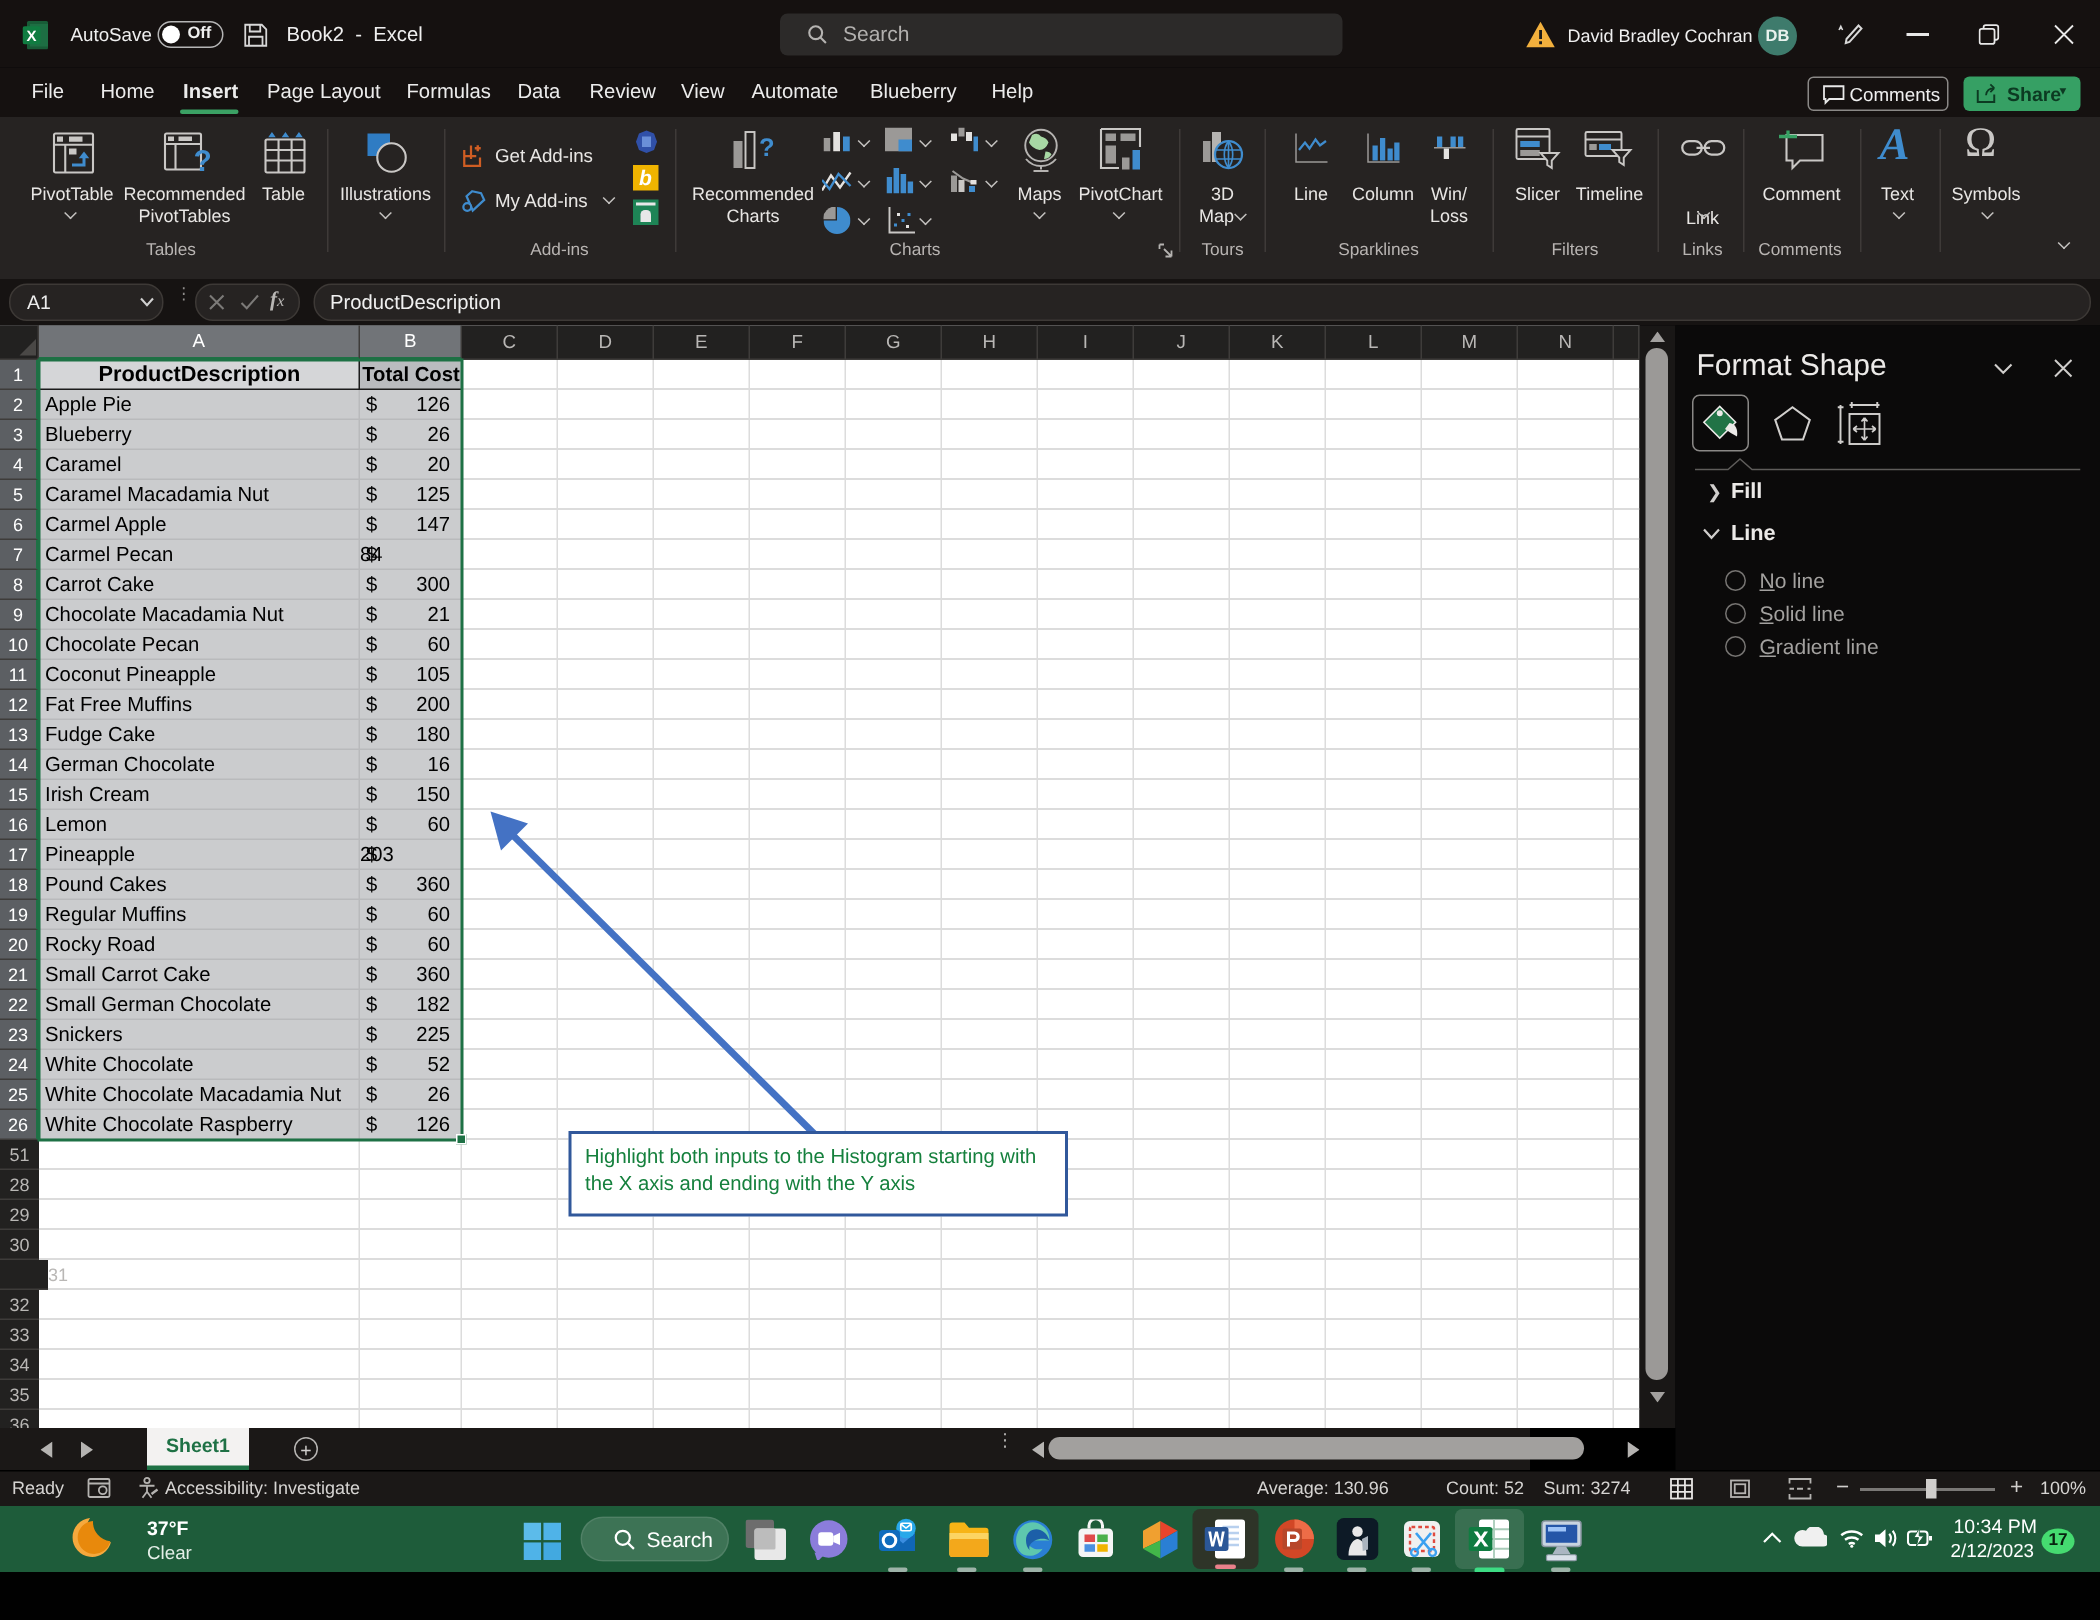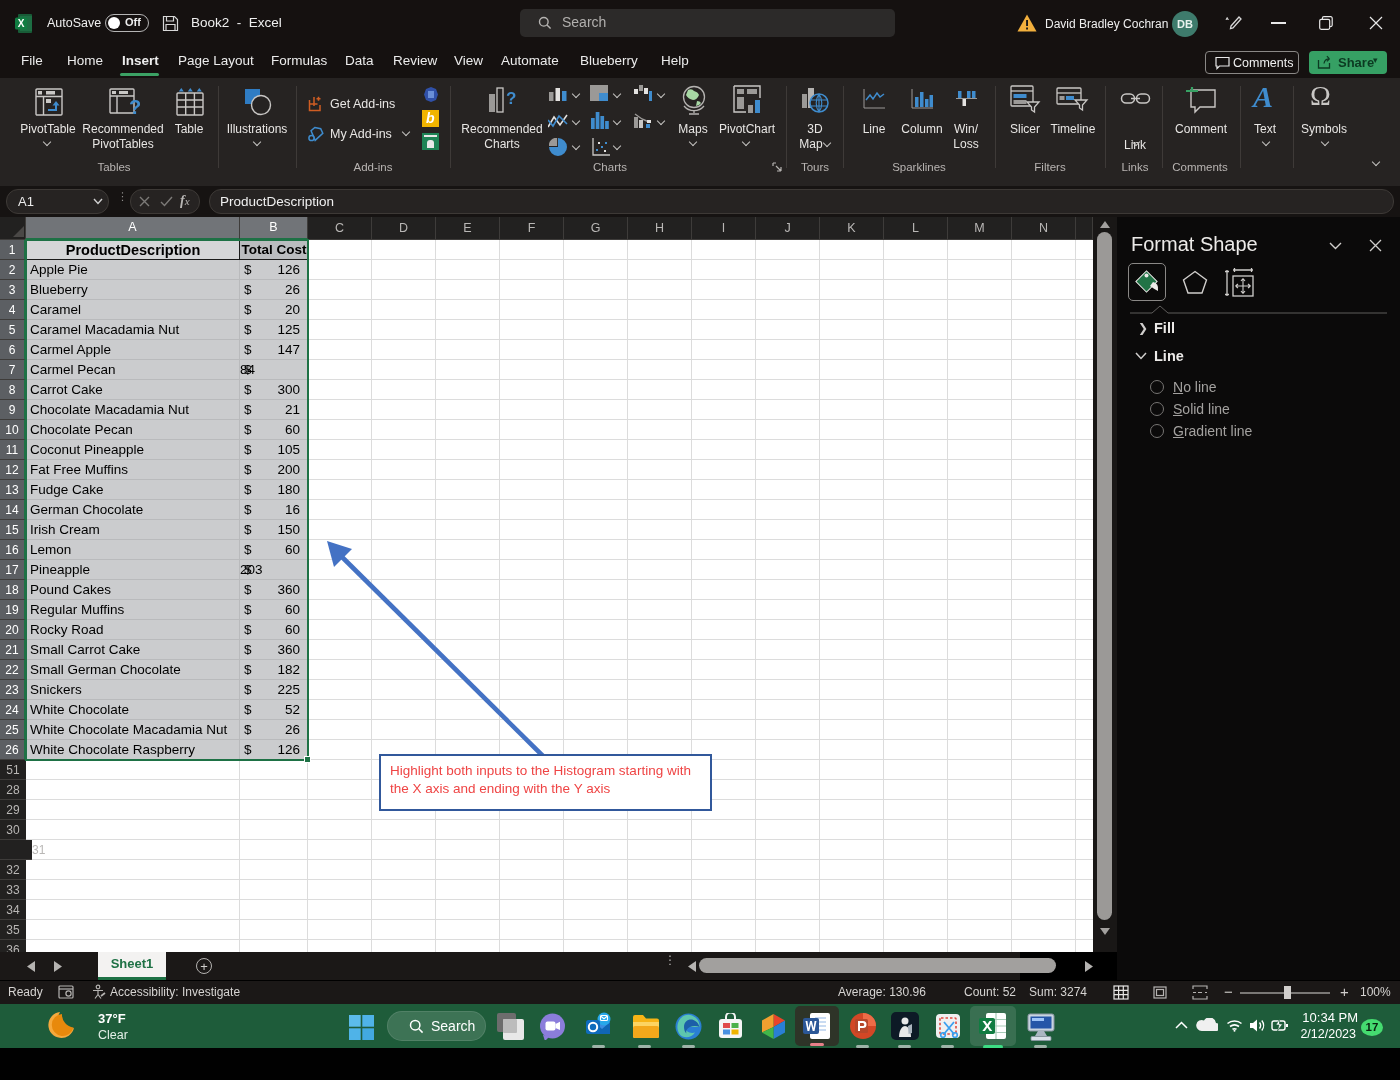--- a/index.html
+++ b/index.html
@@ -466,21 +466,21 @@
       <div class="rowhead" style="top:700px;">36</div>
     </div>
 
     <div id="selection" class="ab" style="left:26px;top:23px;width:282px;height:520px;background:#cbccce"></div>
 
     <svg class="ab" style="left:320px;top:320px" width="235" height="228" viewBox="0 0 235 228">
       <path d="M20 18 L226 222" stroke="#4472c4" stroke-width="4.6" fill="none"></path>
       <path d="M7 4 L32 12 L14 30 Z" fill="#4472c4"></path>
     </svg>
     <div class="ab" style="left:379px;top:537px;width:333px;height:57px;background:#fff;border:2.5px solid #31589b">
-      <div class="ab" style="left:9px;top:6px;width:315px;font-size:13.5px;color:#ef4444;line-height:18px">Highlight both inputs to the Histogram starting with the X axis and ending with the Y axis</div>
+      <div class="ab" style="left:9px;top:6px;width:315px;font-size:13.5px;color:#15803d;line-height:18px">Highlight both inputs to the Histogram starting with the X axis and ending with the Y axis</div>
     </div>
     <div id="seldata" class="ab" style="left:26px;top:23px;width:282px;height:520px">
       <div class="ab" style="left:0;top:0;width:214px;height:20px;background:#d5d6d8;border-right:1px solid #1b1b1b;border-bottom:1px solid #1b1b1b"></div>
       <div class="ab" style="left:214px;top:0;width:68px;height:20px;background:#babcbf;border-bottom:1px solid #1b1b1b"></div>
       <div class="cellr" style="left:0;top:0;width:214px;text-align:center;font-weight:bold;font-size:14.5px">ProductDescription</div>
       <div class="cellr" style="left:214px;top:0;width:68px;text-align:center;font-weight:bold;font-size:13.5px">Total Cost</div>
       <div class="ab" style="left:0;top:20px;width:282px;height:20px;border-bottom:1px solid #b9babc"></div>
       <div class="cellr" style="left:4px;top:20px;width:210px">Apple Pie</div>
       <div class="cellr" style="left:218px;top:20px">$</div>
       <div class="cellr" style="left:214px;top:20px;width:60px;text-align:right">126</div>

